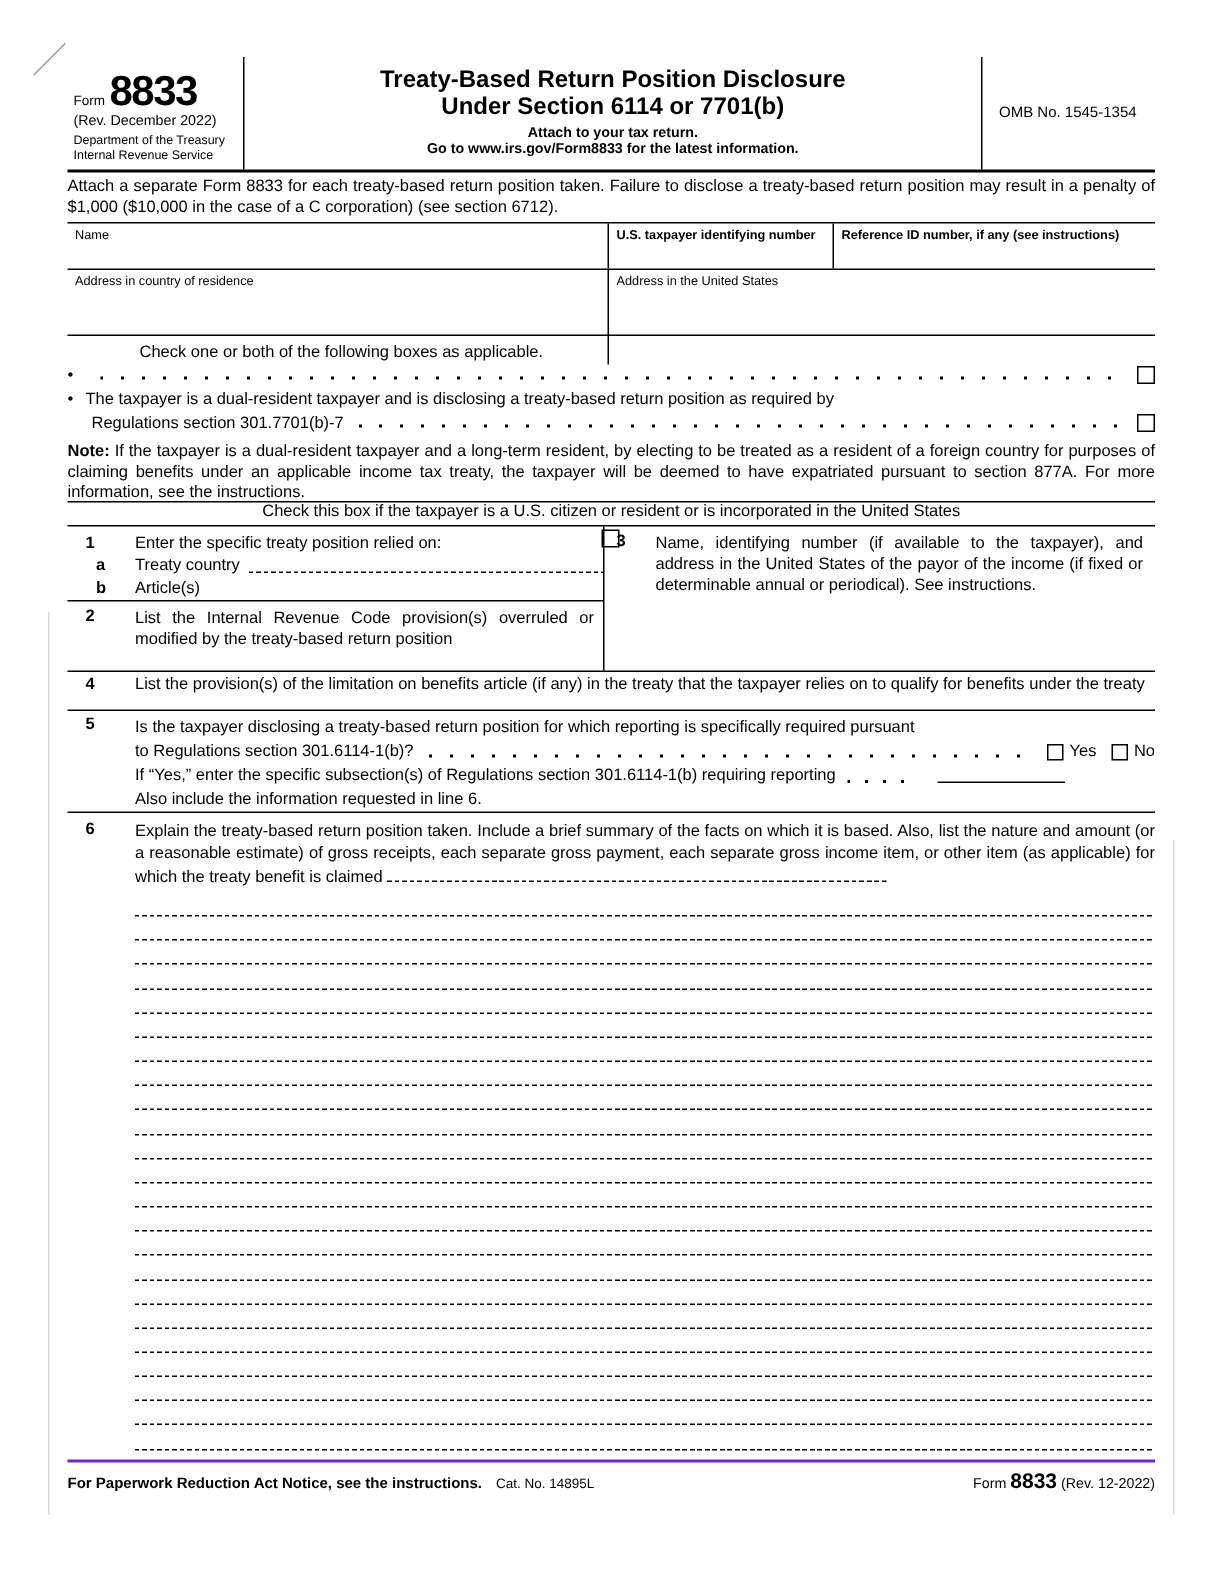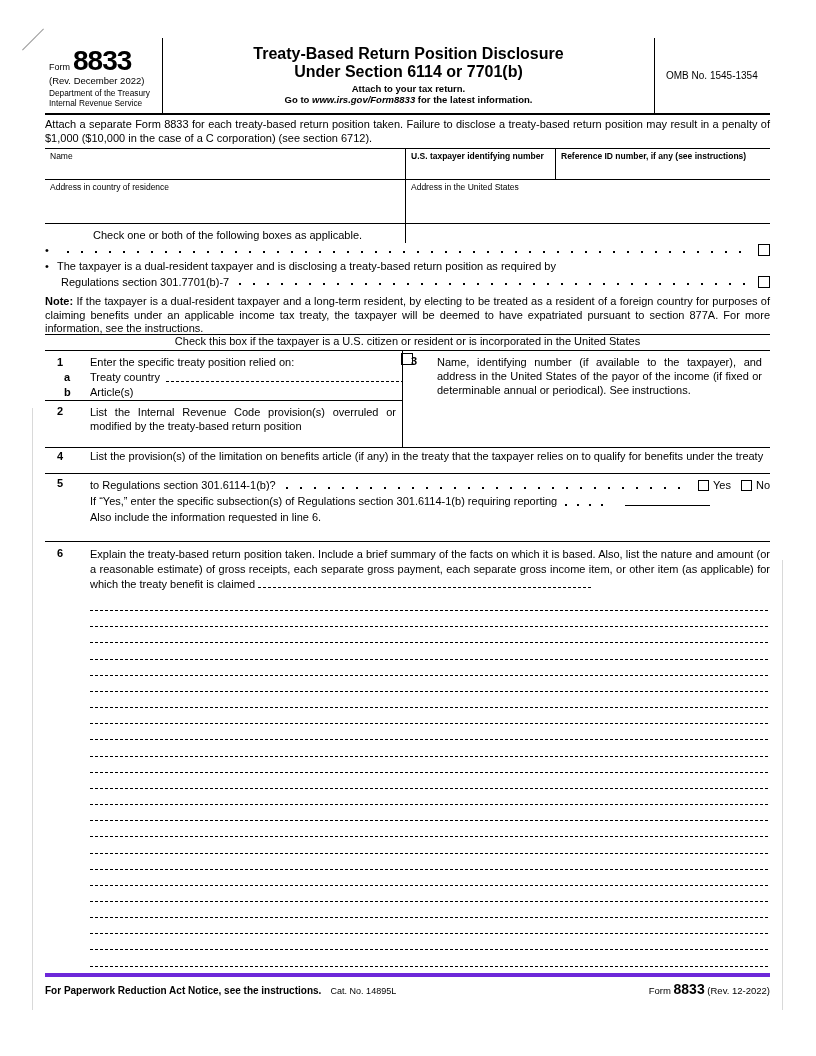--- a/index.html
+++ b/index.html
@@ -18,21 +18,21 @@
   .h-left { width:118px; border-right:1px solid #000; padding:12px 4px 0 4px; }
   .formline { display:flex; align-items:baseline; }
   .form-word { font-size:9px; padding-right:3px; }
   .form-num-big { font-size:28px; font-weight:bold; letter-spacing:-1px; line-height:22px; }
   .rev { font-size:9.5px; margin-top:3px; }
   .dept { font-size:8.3px; line-height:9.5px; margin-top:3px; }
   .h-center { flex:1; border-right:1px solid #000; text-align:center; padding-top:7px; }
   .title { font-size:16px; font-weight:bold; line-height:18px; }
   .attach { font-size:9.5px; font-weight:bold; margin-top:2px; }
   .goto { font-size:9.5px; font-weight:bold; }
-  .goto .url { font-style:italic; }
+  .goto .url { }
   .h-right { width:115px; display:flex; align-items:center; padding-left:11px; font-size:10px; }
 
   
   .intro { height:33px; font-size:11px; line-height:13.5px; text-align:justify; padding-top:3px; }
 
   
   .id-table { display:grid; grid-template-columns:360px 150px 215px; grid-template-rows:30px 64px;
     border-top:1px solid #000; border-bottom:1px solid #000; height:76px; font-size:8.5px; }
   .id-cell { padding:2px 5px; border-left:1px solid #000; border-top:1px solid #000; }
   .id-cell.first { border-left:none; }
@@ -95,21 +95,21 @@
   .l6 .jtext { line-height:15px; padding-right:0; }
   .inline-dash { display:inline-block; width:333px; height:11px;
     background:repeating-linear-gradient(90deg,#000 0 3px,transparent 3px 5px) left bottom / 100% 1px no-repeat; }
 
   
   .answer-lines { margin-left:45px; height:372px; }
   .ans { height:16.17px;
     background:repeating-linear-gradient(90deg,#000 0 3px,transparent 3px 5px) left bottom / 100% 1px no-repeat; }
 
   
-  .footer { margin-top:6px; border-top:4px solid #6d28d9; display:flex; align-items:baseline; padding-top:4px; }
+  .footer { margin-top:6px; border-top:2px solid #6d28d9; display:flex; align-items:baseline; padding-top:4px; }
   .f-left { font-weight:bold; font-size:10px; flex:1.3; }
   .f-cat { font-size:9px; flex:1; }
   .f-right { flex:1; text-align:right; font-size:9.5px; }
   .f-num { font-weight:bold; font-size:14px; }
 </style>
 </head>
 <body>
 
 <div class="corner-mark"></div>
 <div class="edge-left"></div>
@@ -218,20 +218,23 @@
 
   <div class="l4">
     <span class="num">4</span>
     <span class="jtext">List the provision(s) of the limitation on benefits article (if any) in the treaty that the taxpayer relies on to qualify for benefits under the treaty</span>
   </div>
 
   <div class="l5">
     <span class="num">5</span>
     <div class="l5-content">
       <div class="l5row">
+        <span>Is the taxpayer disclosing a treaty-based return position for which reporting is specifically required pursuant</span>
+      </div>
+      <div class="l5row">
         <span>to Regulations section 301.6114-1(b)?</span>
         <span class="leader"></span>
         <span class="yn">
           <span class="cb small"></span>
           <span class="ynlab">Yes</span>
           <span class="cb small"></span>
           <span>No</span>
         </span>
       </div>
       <div class="l5row">

